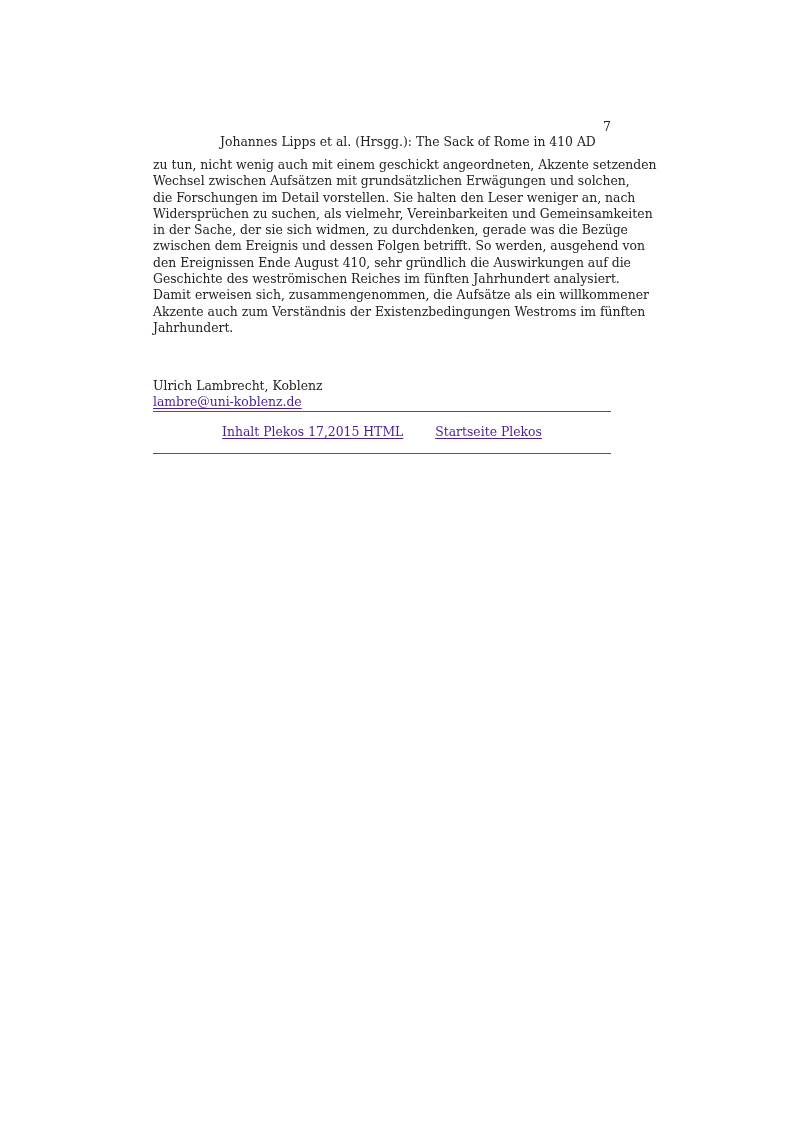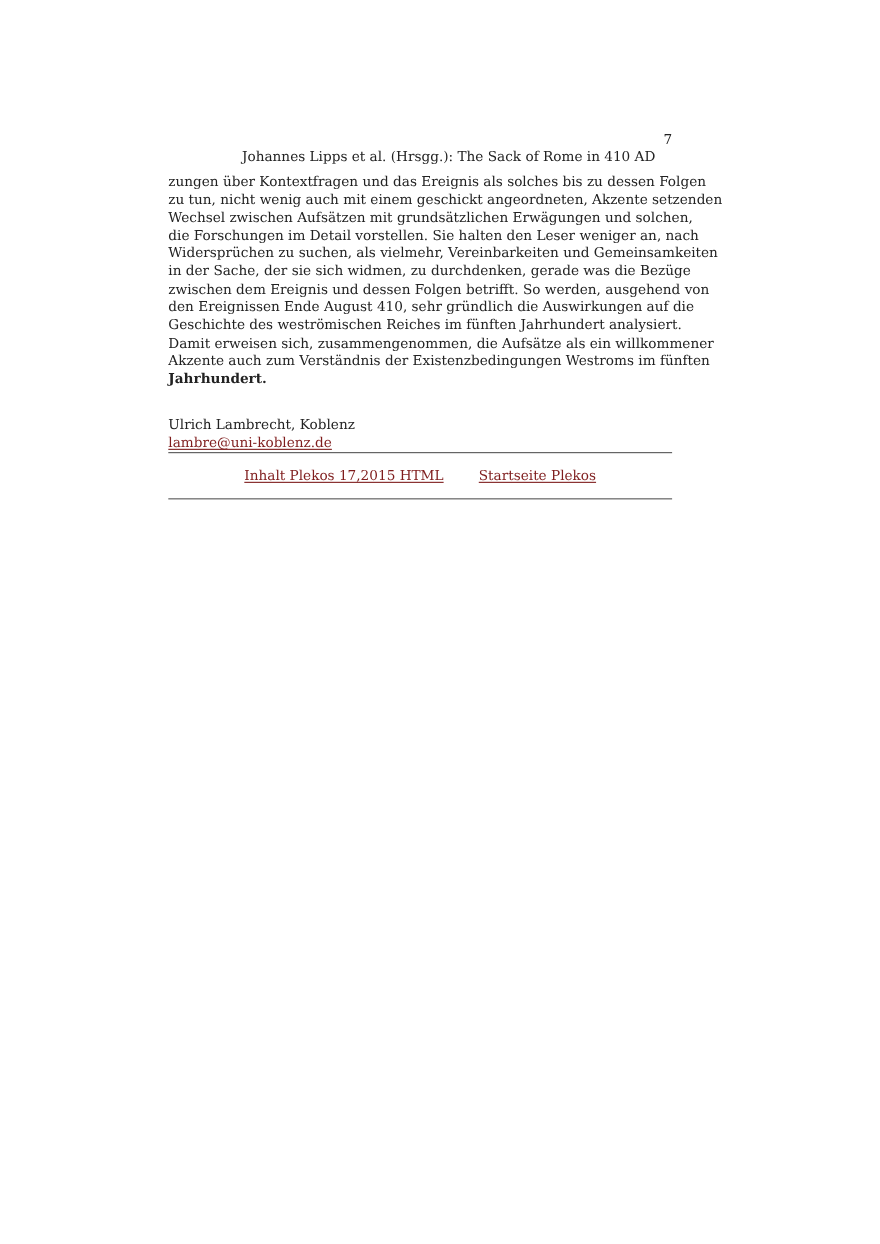--- a/index.html
+++ b/index.html
@@ -6,40 +6,39 @@
     body { width: 800px; height: 1131px; position: relative; overflow: hidden;
       font-family: "DejaVu Serif", "Liberation Serif", serif; color: #222; }
     .page { position: absolute; left: 153px; top: 0; width: 458px; }
     .running-head { position: absolute; top: 119px; left: 0; width: 458px; height: 18px;
       font-size: 12.4px; }
     .running-title { position: absolute; left: 67px; top: 0; white-space: nowrap; margin-top: 15px; }
     .page-number { position: absolute; right: 0; top: 0; }
     .body-text { position: absolute; top: 157px; left: 0; width: 458px;
       font-size: 12.4px; line-height: 16.3px; }
     .line { display: block; text-align: justify; text-align-last: justify; white-space: nowrap; height: 16.3px; }
-    .line.last { text-align-last: left; font-weight: bold; }
+    .line.last { text-align-last: left; }
     .sig { position: absolute; top: 378px; left: 0; font-size: 12.4px; line-height: 16.3px; }
-    .sig a, .nav a { color: #7f1d1d; text-decoration-thickness: 1px; text-underline-offset: 2px; }
+    .sig a, .nav a { color: #4c1d95; text-decoration-thickness: 1px; text-underline-offset: 2px; }
     .rule { position: absolute; left: 0; width: 458px; height: 0; border-top: 1px solid #555; }
     .rule.top { top: 411px; }
     .rule.bottom { top: 453px; }
     .nav { position: absolute; top: 424px; left: 0; width: 458px; text-align: center; font-size: 12.4px; }
     .nav a + a { margin-left: 28px; }
   </style>
 </head>
 <body>
 
 <div class="page">
   <div class="running-head">
     <span class="running-title">Johannes Lipps et al. (Hrsgg.): The Sack of Rome in 410 AD</span>
     <span class="page-number">7</span>
   </div>
 
   <div class="body-text">
-    <span class="line">zungen über Kontextfragen und das Ereignis als solches bis zu dessen Folgen</span>
     <span class="line">zu tun, nicht wenig auch mit einem geschickt angeordneten, Akzente setzenden</span>
     <span class="line">Wechsel zwischen Aufsätzen mit grundsätzlichen Erwägungen und solchen,</span>
     <span class="line">die Forschungen im Detail vorstellen. Sie halten den Leser weniger an, nach</span>
     <span class="line">Widersprüchen zu suchen, als vielmehr, Vereinbarkeiten und Gemeinsamkeiten</span>
     <span class="line">in der Sache, der sie sich widmen, zu durchdenken, gerade was die Bezüge</span>
     <span class="line">zwischen dem Ereignis und dessen Folgen betrifft. So werden, ausgehend von</span>
     <span class="line">den Ereignissen Ende August 410, sehr gründlich die Auswirkungen auf die</span>
     <span class="line">Geschichte des weströmischen Reiches im fünften Jahrhundert analysiert.</span>
     <span class="line">Damit erweisen sich, zusammengenommen, die Aufsätze als ein willkommener</span>
     <span class="line">Akzente auch zum Verständnis der Existenzbedingungen Westroms im fünften</span>

